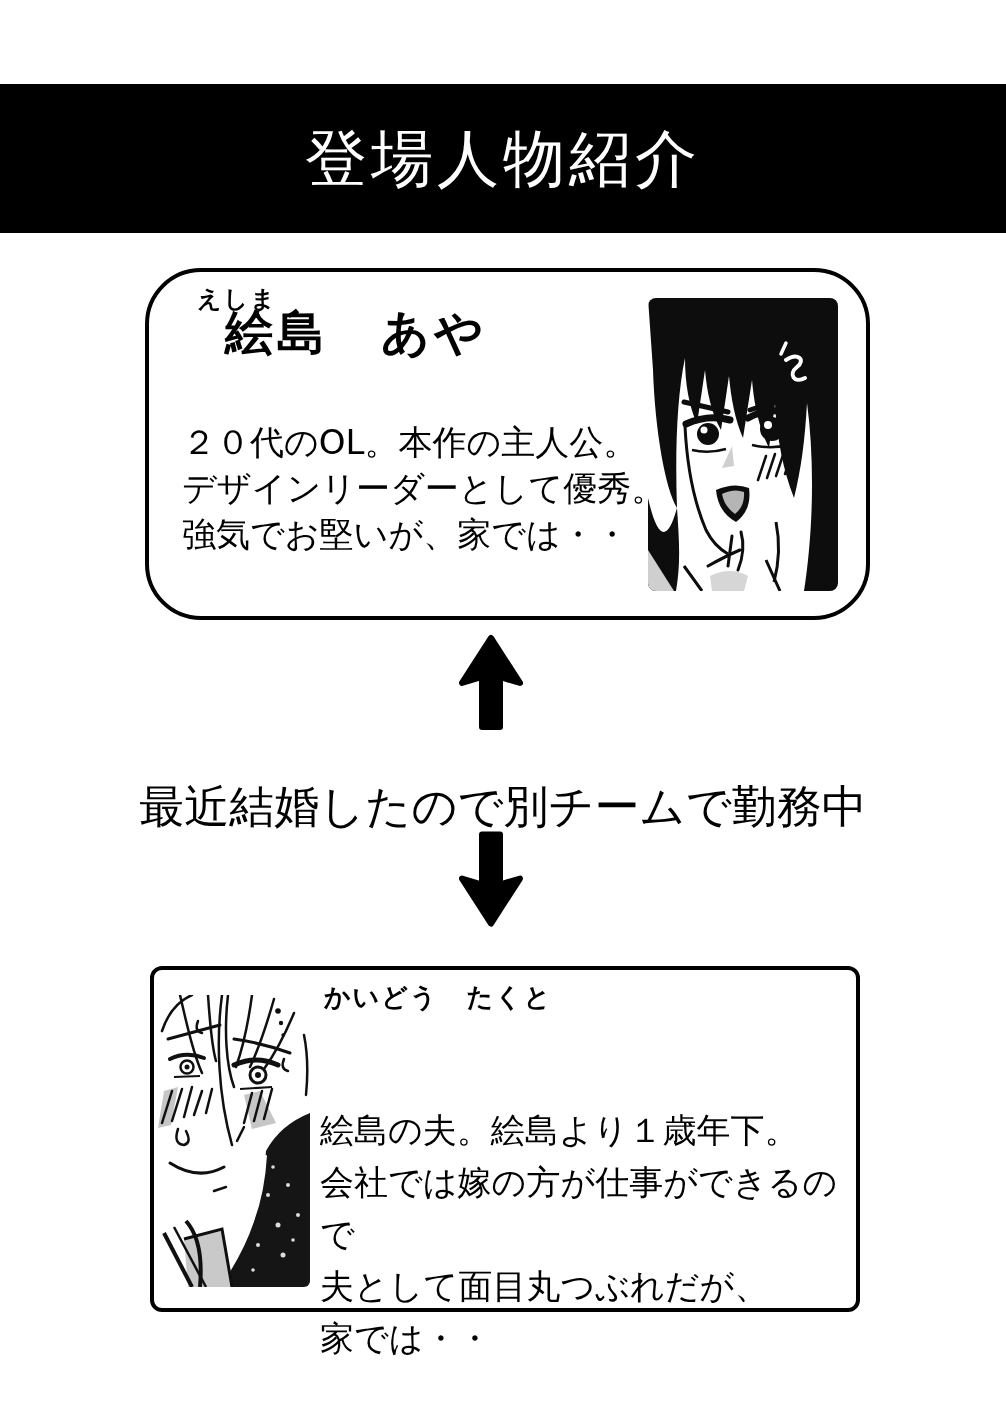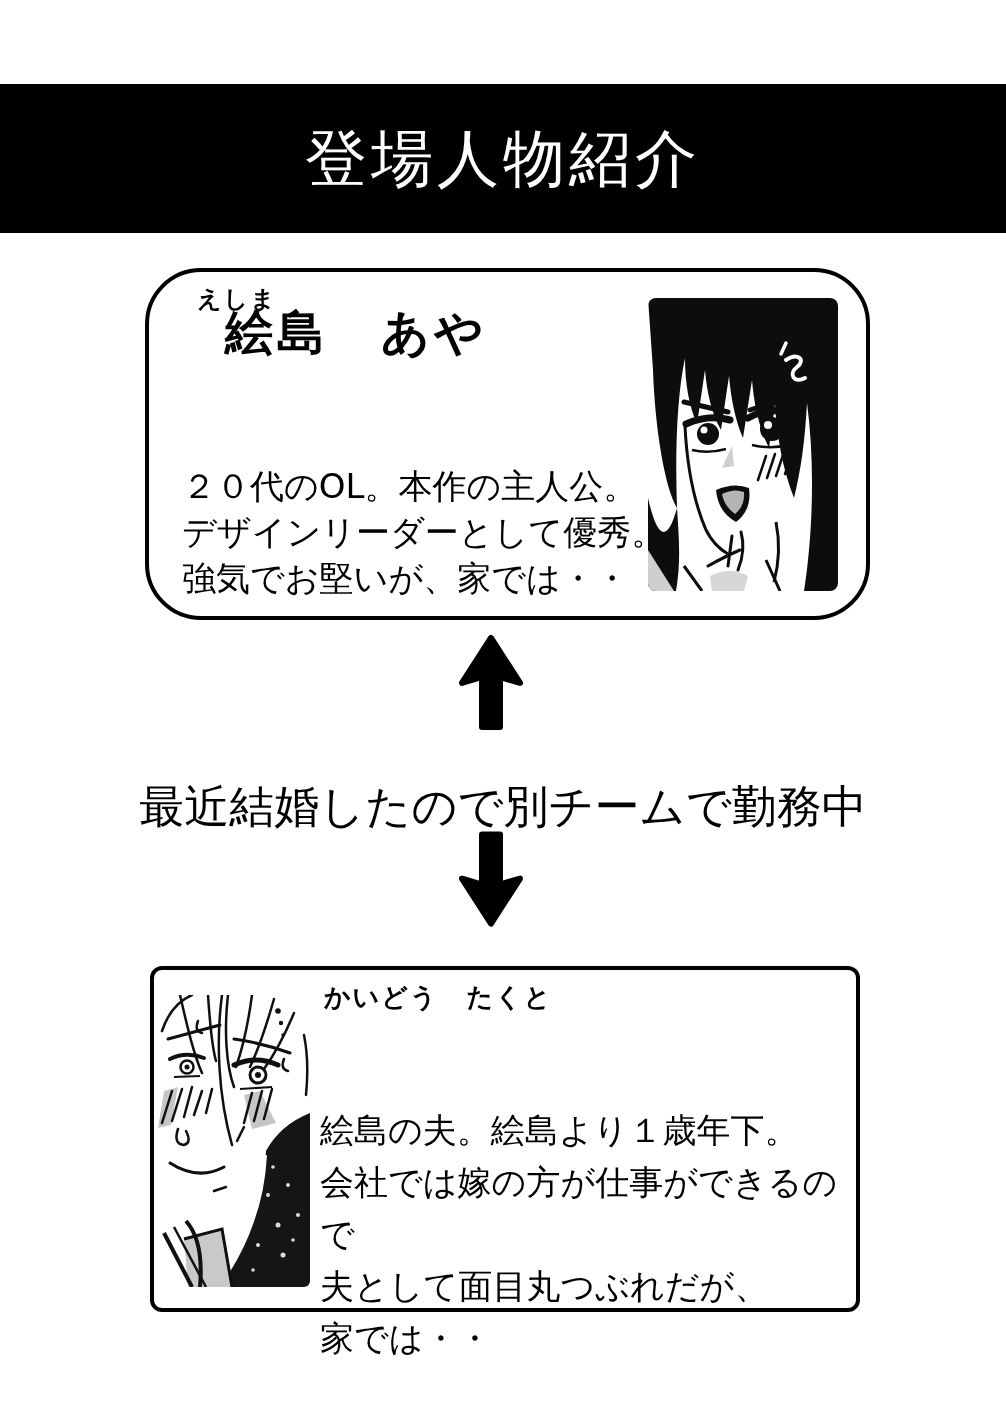--- a/index.html
+++ b/index.html
@@ -19,21 +19,21 @@
   }
   .card1{left:145px;top:268px;width:725px;height:352px;border-radius:56px;}
   .card2{left:150px;top:966px;width:710px;height:346px;border-radius:12px;}
   .furigana{position:absolute;font-size:24px;font-weight:700;letter-spacing:2px;line-height:1.1;}
   .furi1{left:48px;top:14px;}
   .furi2{left:170px;top:13px;font-size:26px;}
   .char-name{position:absolute;font-size:48px;font-weight:900;letter-spacing:4px;line-height:1.1;}
   .name1{left:36px;top:34px;margin-left:40px;}
   .name2{left:166px;top:40px;}
   .desc{position:absolute;font-size:34px;font-weight:500;}
-  .desc1{left:33px;top:147px;line-height:46px;margin-top:44px;}
+  .desc1{left:33px;top:147px;line-height:46px;}
   .desc2{left:166px;top:134px;line-height:52px;}
   .portrait{position:absolute;overflow:hidden;}
   .portrait1{left:499px;top:26px;width:190px;height:293px;}
   .portrait2{left:4px;top:25px;width:152px;height:292px;}
   .portrait svg{display:block;width:100%;height:100%;}
   .arrow{position:absolute;left:457px;width:68px;}
   .arrow svg{display:block;width:100%;height:100%;}
   .arrow-up{top:634px;height:97px;}
   .arrow-down{top:830px;height:98px;transform:rotate(180deg);}
   .rel-label{

